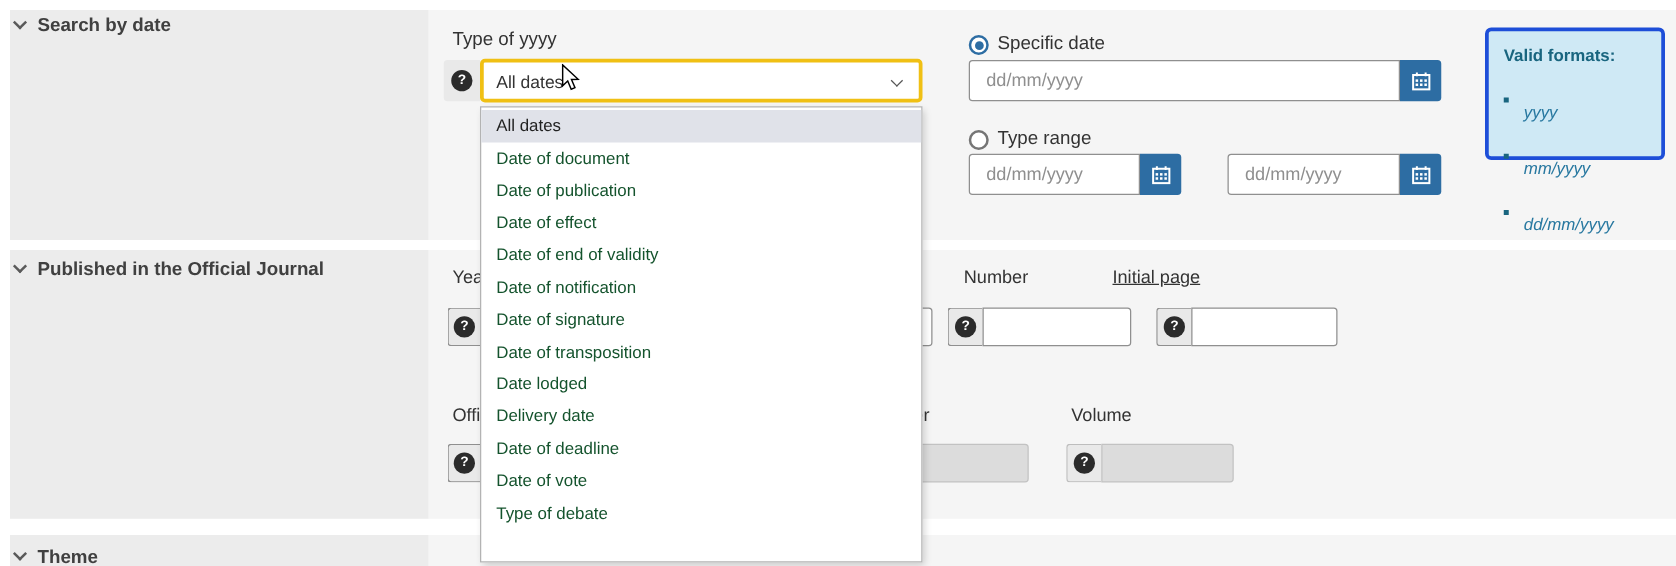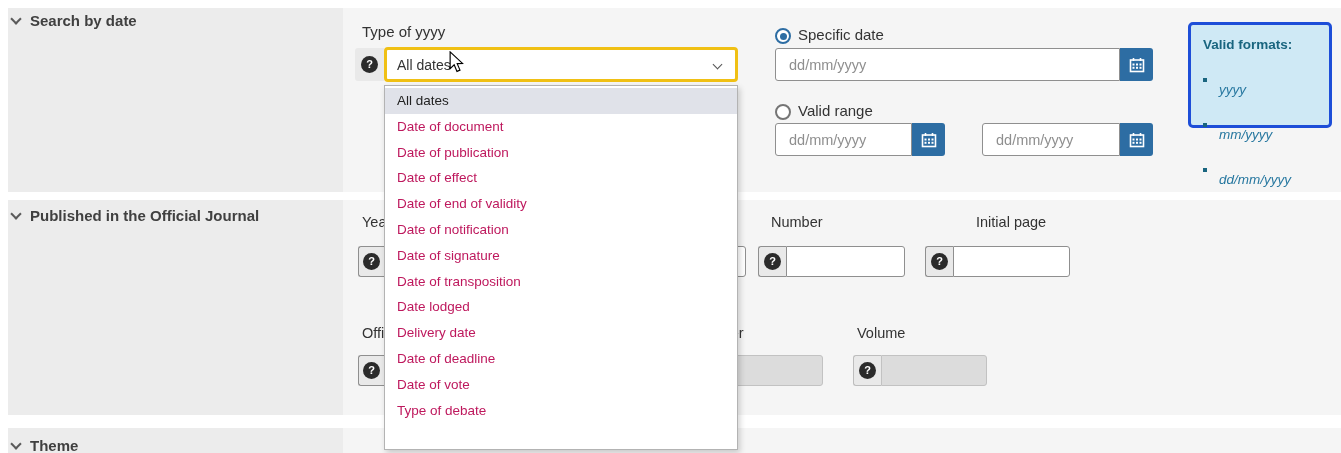--- a/index.html
+++ b/index.html
@@ -19,21 +19,21 @@
   .addon { position:absolute; background:#e9e9e9; border:1px solid #8f8f8f; border-right:none; border-radius:3px 0 0 3px; display:flex; align-items:center; justify-content:center; }
   .addon.noborder { border:none; background:#e9e9e9; }
   .qcirc { width:17px; height:17px; border-radius:50%; background:#2b2b2b; color:#ffffff; font-size:11px; font-weight:bold; display:flex; align-items:center; justify-content:center; line-height:1; }
 
   
   .select-box { position:absolute; left:384px; top:47px; width:354px; height:35px; background:#ffffff; border:3px solid #f0c014; border-radius:4px; display:flex; align-items:center; padding-left:10px; font-size:14px; color:#333; z-index:40; }
   .select-chev { position:absolute; right:14px; top:11px; width:7px; height:7px; border-left:1.5px solid #555; border-bottom:1.5px solid #555; transform:rotate(-45deg); }
 
   
   .dropdown { position:absolute; left:384px; top:85px; width:354px; height:365px; background:#ffffff; border:1px solid #b3b3b3; box-shadow:2px 3px 6px rgba(0,0,0,0.18); z-index:50; padding-top:2px; }
-  .dd-item { height:25.8px; line-height:25.8px; padding-left:12px; font-size:13.5px; color:#be185d; white-space:nowrap; }
+  .dd-item { height:25.8px; line-height:25.8px; padding-left:12px; font-size:13.5px; color:#14532d; white-space:nowrap; }
   .dd-item.selected { background:#e0e2e9; color:#222; }
 
   
   .radio { position:absolute; width:16px; height:16px; border-radius:50%; background:#fff; }
   .radio.on { border:2px solid #2d6da3; }
   .radio.on::after { content:""; position:absolute; left:2.5px; top:2.5px; width:7px; height:7px; border-radius:50%; background:#2d6da3; }
   .radio.off { border:2px solid #757575; }
   .radio-label { position:absolute; font-size:15px; color:#333; white-space:nowrap; }
 
   
@@ -123,21 +123,21 @@
           <rect x="7" y="6.5" width="2" height="2"></rect>
           <rect x="10.5" y="6.5" width="2" height="2"></rect>
         <rect x="3.5" y="9.8" width="2" height="2"></rect>
           <rect x="7" y="9.8" width="2" height="2"></rect>
           <rect x="10.5" y="9.8" width="2" height="2"></rect>
       </g>
     </svg>
   </button>
 
   <span class="radio off" style="left:775px; top:104px;"></span>
-  <span class="radio-label" style="left:798px; top:102px;">Valid range</span>
+  <span class="radio-label" style="left:798px; top:102px;">Type range</span>
 
   <input class="txt-input" style="left: 775px; top: 123px; width: 137px;" placeholder="dd/mm/yyyy">
   <button class="cal-btn" style="left:912px; top:123px;">
     <svg width="16" height="16" viewBox="0 0 16 16">
       <rect x="1.5" y="3" width="13" height="11.5" fill="none" stroke="#fff" stroke-width="1.6"></rect>
       <line x1="4.5" y1="1" x2="4.5" y2="4" stroke="#fff" stroke-width="1.6"></line>
       <line x1="11.5" y1="1" x2="11.5" y2="4" stroke="#fff" stroke-width="1.6"></line>
       <g fill="#fff">
         <rect x="3.5" y="6.5" width="2" height="2"></rect>
           <rect x="7" y="6.5" width="2" height="2"></rect>
@@ -187,21 +187,21 @@
     <span class="qcirc">?</span>
   </div>
   <input class="plain-input" style="left: 384px; top: 246px; width: 362px;">
 
   <div class="fld-label" style="left:771px; top:214px;">Number</div>
   <div class="addon" style="left:758px; top:246px; width:28px; height:31px;">
     <span class="qcirc">?</span>
   </div>
   <input class="plain-input" style="left: 786px; top: 246px; width: 119px;">
 
-  <div class="fld-label" style="left:976px; top:214px;">Initial page</div>
+  <div class="fld-label" style="left:890px; top:214px;text-decoration:underline;">Initial page</div>
   <div class="addon" style="left:925px; top:246px; width:28px; height:31px;">
     <span class="qcirc">?</span>
   </div>
   <input class="plain-input" style="left: 953px; top: 246px; width: 117px;">
 
   <div class="fld-label" style="left:362px; top:325px;">Official Journal</div>
   <div class="addon" style="left:358px; top:355px; width:26px; height:31px;">
     <span class="qcirc">?</span>
   </div>
   <input class="plain-input disabled" style="left: 384px; top: 355px; width: 276px;" disabled="">

